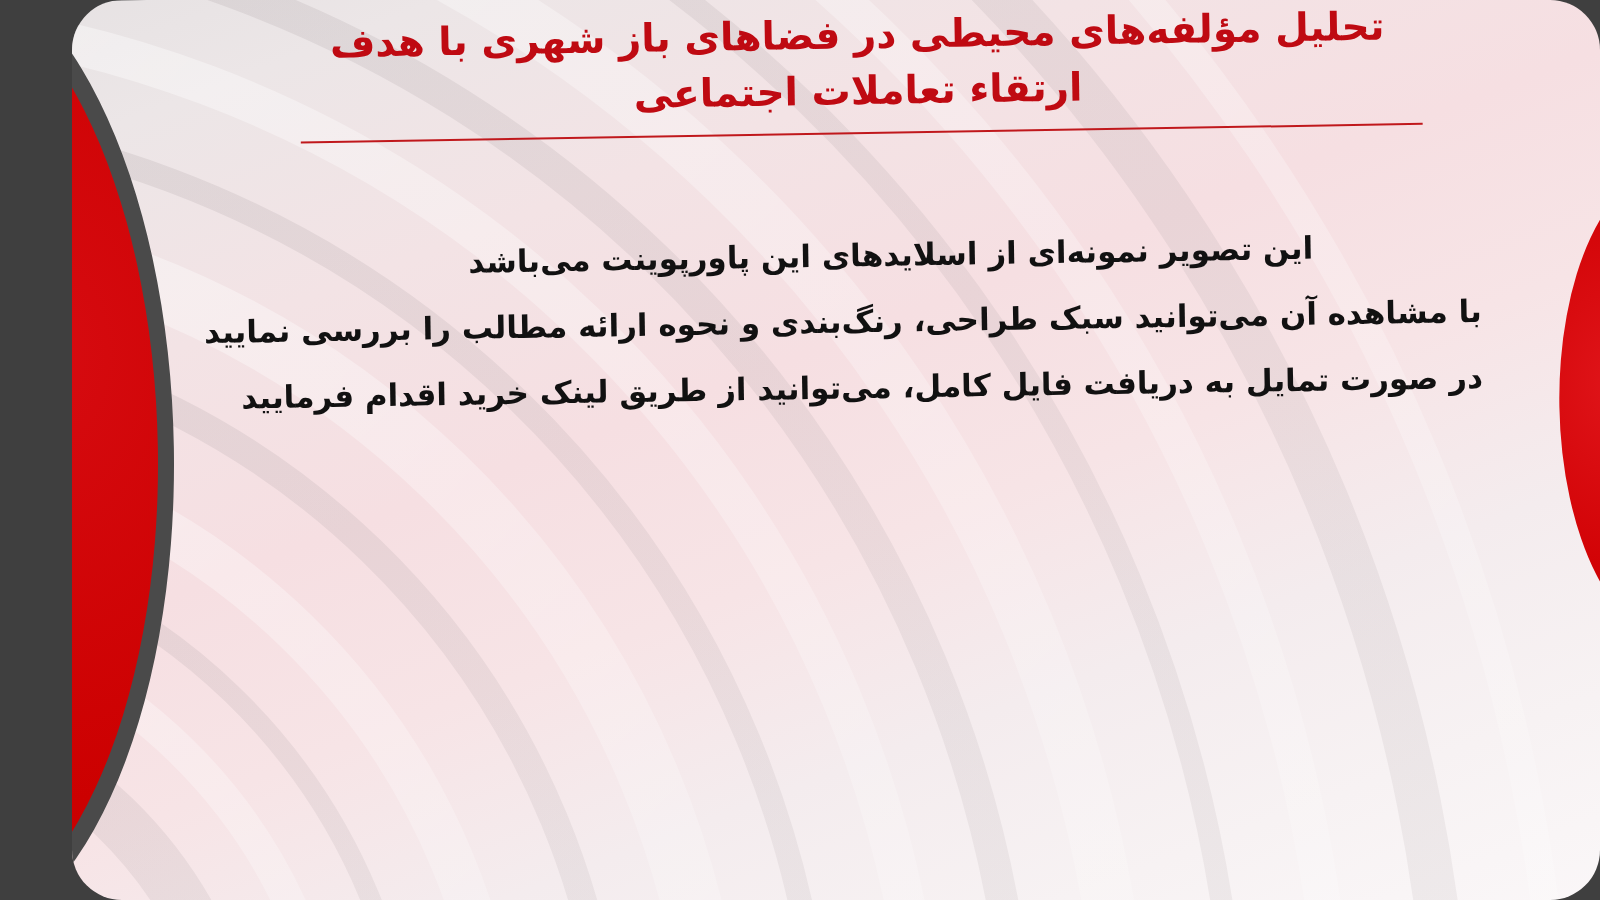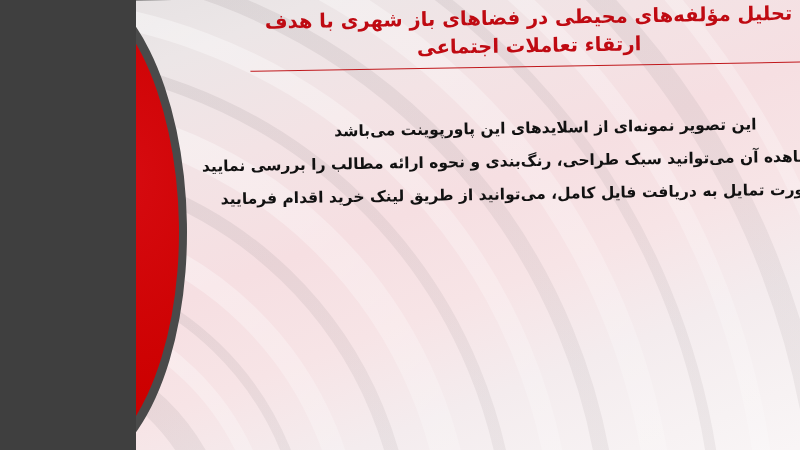--- a/index.html
+++ b/index.html
@@ -11,24 +11,25 @@
   body {
     width: 800px;
     height: 450px;
     overflow: hidden;
     font-family: "DejaVu Sans", "Liberation Sans", sans-serif;
   }
 
   
   #slide-root {
     position: relative;
-    width: 664px;
+    width: 764px;
     height: 450px;
     background: #4a4a4a;
     overflow: hidden;
+    border-radius: 25px;
   }
 
   
   #frame-top-shade {
     position: absolute;
     left: 0; top: 0;
     width: 800px; height: 9px;
     background: linear-gradient(#3c3c3c, #4d4d4d);
     z-index: 1;
   }

